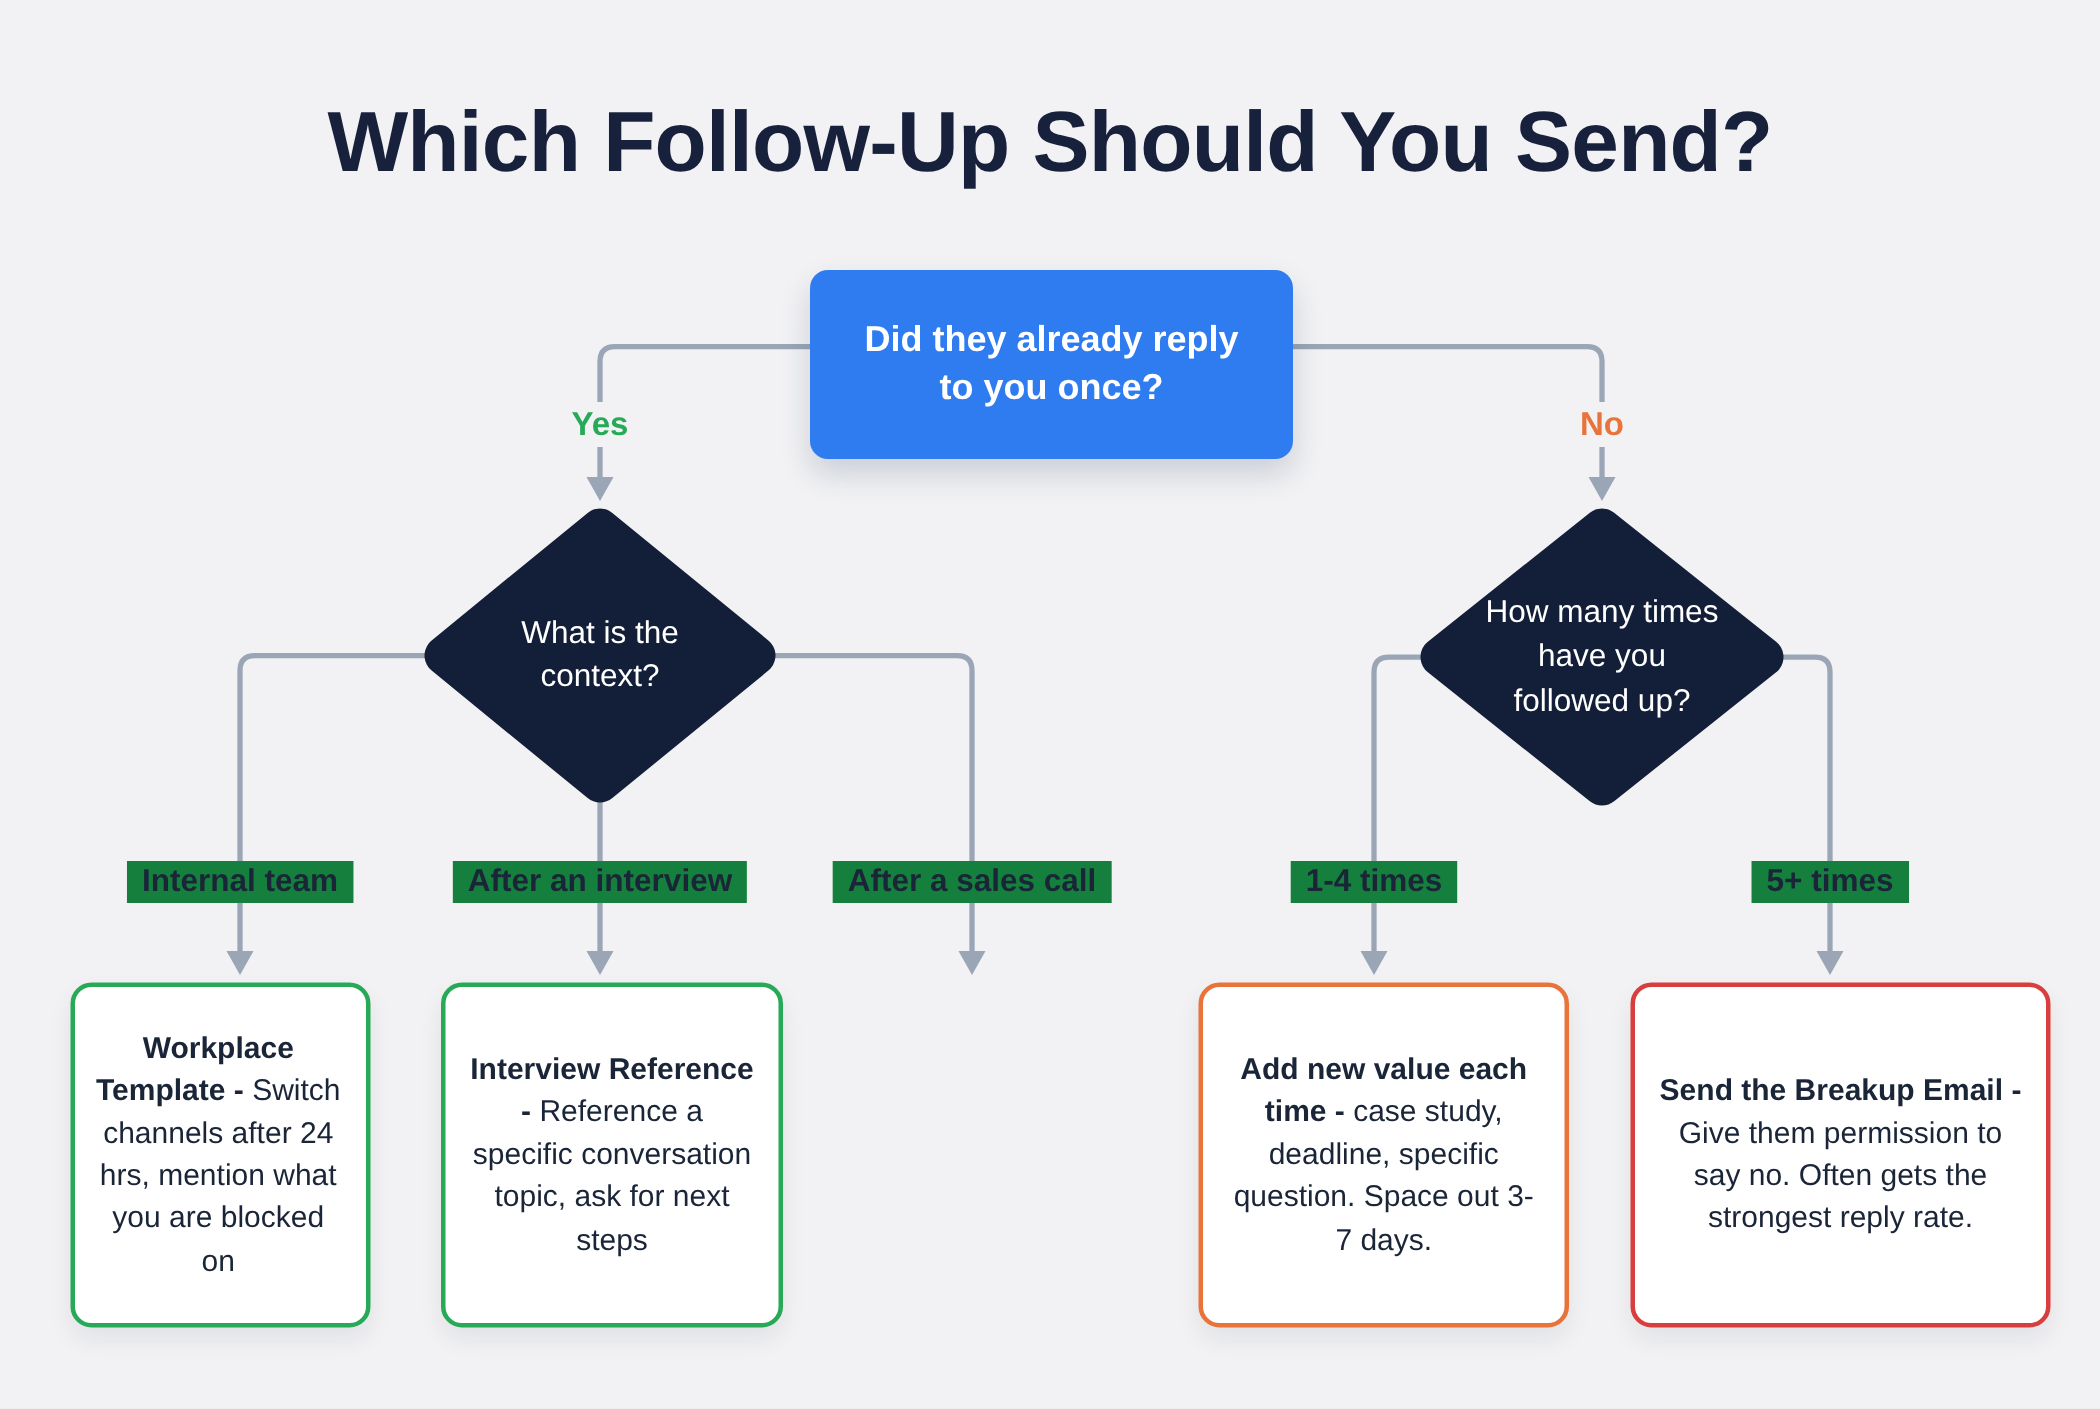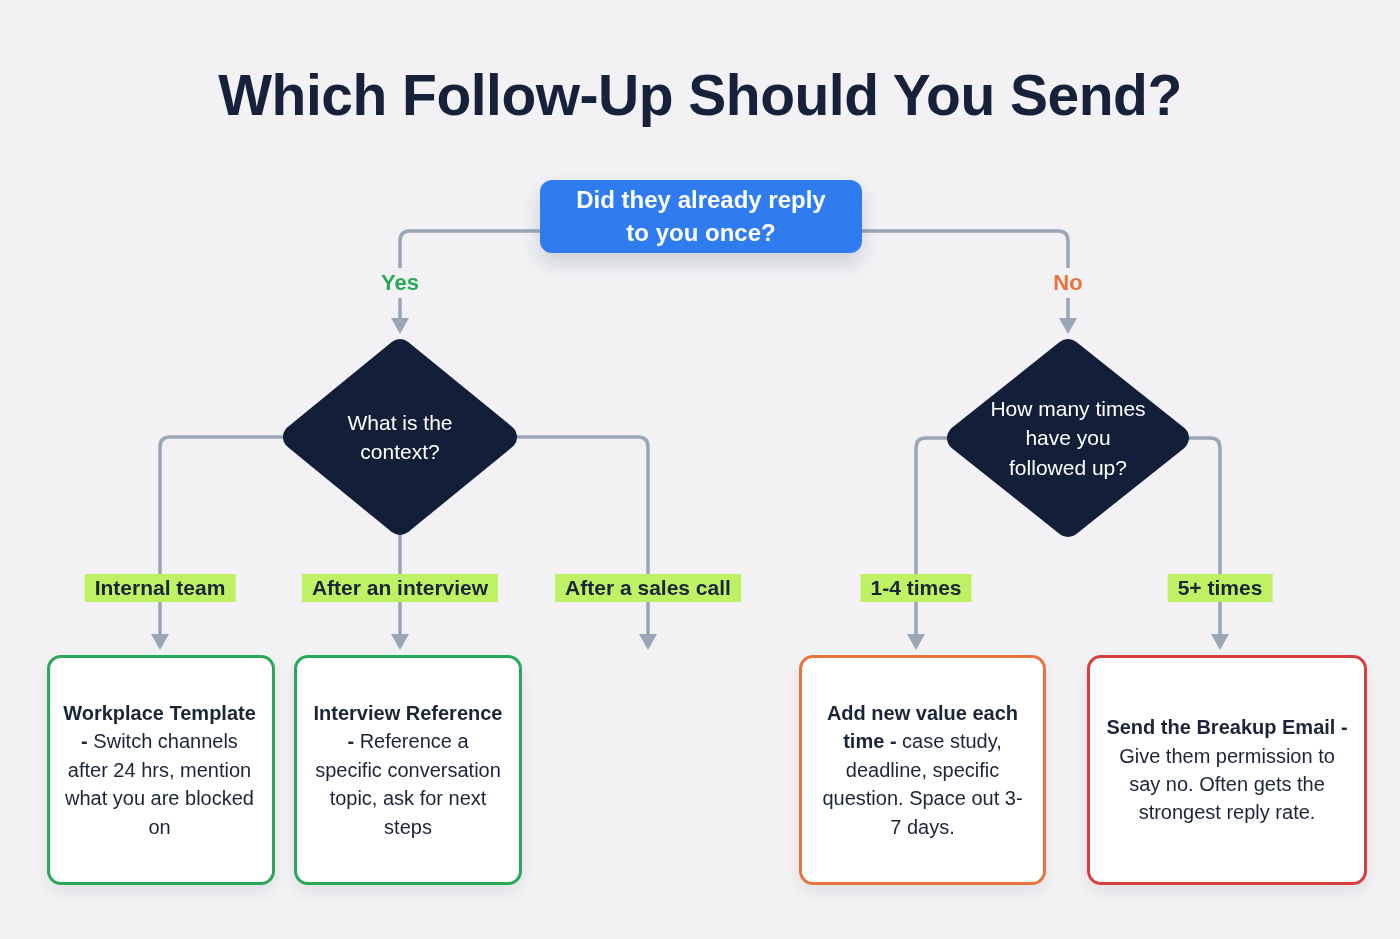--- a/index.html
+++ b/index.html
@@ -8,21 +8,21 @@
     background:#f2f2f4;overflow:hidden;
     font-family:"Liberation Sans",sans-serif;color:#1a2538;
   }
   .title{
     position:absolute;top:62px;left:0;width:100%;margin:0;
     text-align:center;font-size:57px;font-weight:bold;color:#18213c;
     letter-spacing:-0.5px;
   }
   .connectors{position:absolute;top:0;left:0;}
   .root-box{
-    position:absolute;left:540px;top:180px;width:322px;height:73px;
+    position:absolute;left:540px;top:180px;width:322px;height:126px;
     background:#2e7cf0;border-radius:12px;
     display:flex;align-items:center;justify-content:center;
     box-shadow:0 10px 20px rgba(30,50,90,.18);
   }
   .root-box .q{
     color:#ffffff;font-weight:bold;font-size:24px;text-align:center;
     line-height:1.35;width:262px;
   }
   .answer{
     position:absolute;transform:translateX(-50%);
@@ -33,38 +33,38 @@
   .answer.no{left:1068px;top:268px;color:#e8743c;}
   .diamond-text{
     position:absolute;transform:translate(-50%,-50%);
     color:#ffffff;text-align:center;font-size:21px;line-height:1.4;
   }
   .dt-left{left:400px;top:437px;width:160px;}
   .dt-right{left:1068px;top:438px;width:168px;}
   .branch-label{
     position:absolute;top:574px;transform:translateX(-50%);
     font-size:21px;font-weight:bold;color:#1a2538;
-    background:#bef264;padding:2px 10px;white-space:nowrap;
+    background:#15803d;padding:2px 10px;white-space:nowrap;
   }
   .bl-1{left:160px;} .bl-2{left:400px;} .bl-3{left:648px;} .bl-4{left:916px;} .bl-5{left:1220px;}
   .outcome{
     position:absolute;top:655px;height:230px;box-sizing:border-box;
     background:#ffffff;border:3px solid #27a957;border-radius:14px;
     display:flex;align-items:center;justify-content:center;
     padding:14px 15px;text-align:center;
     font-size:20px;line-height:1.42;color:#1a2538;
     box-shadow:0 8px 16px rgba(20,30,60,.07);
   }
   .outcome-text-wrap{width:100%;}
   .accent-green{border-color:#27a957;}
   .accent-orange{border-color:#e8743c;}
   .accent-red{border-color:#d93e3e;}
   .lead{font-weight:bold;}
   .lead::after{content:" ";}
-  .o1{left:47px;width:228px;padding-left:12px;}
+  .o1{left:47px;width:200px;padding-left:12px;}
   .o2{left:294px;width:228px;}
   .o3{left:541px;width:227px;}
   .o4{left:799px;width:247px;}
   .o5{left:1087px;width:280px;}
 </style>
 </head>
 <body>
 
 <div class="canvas">
 

